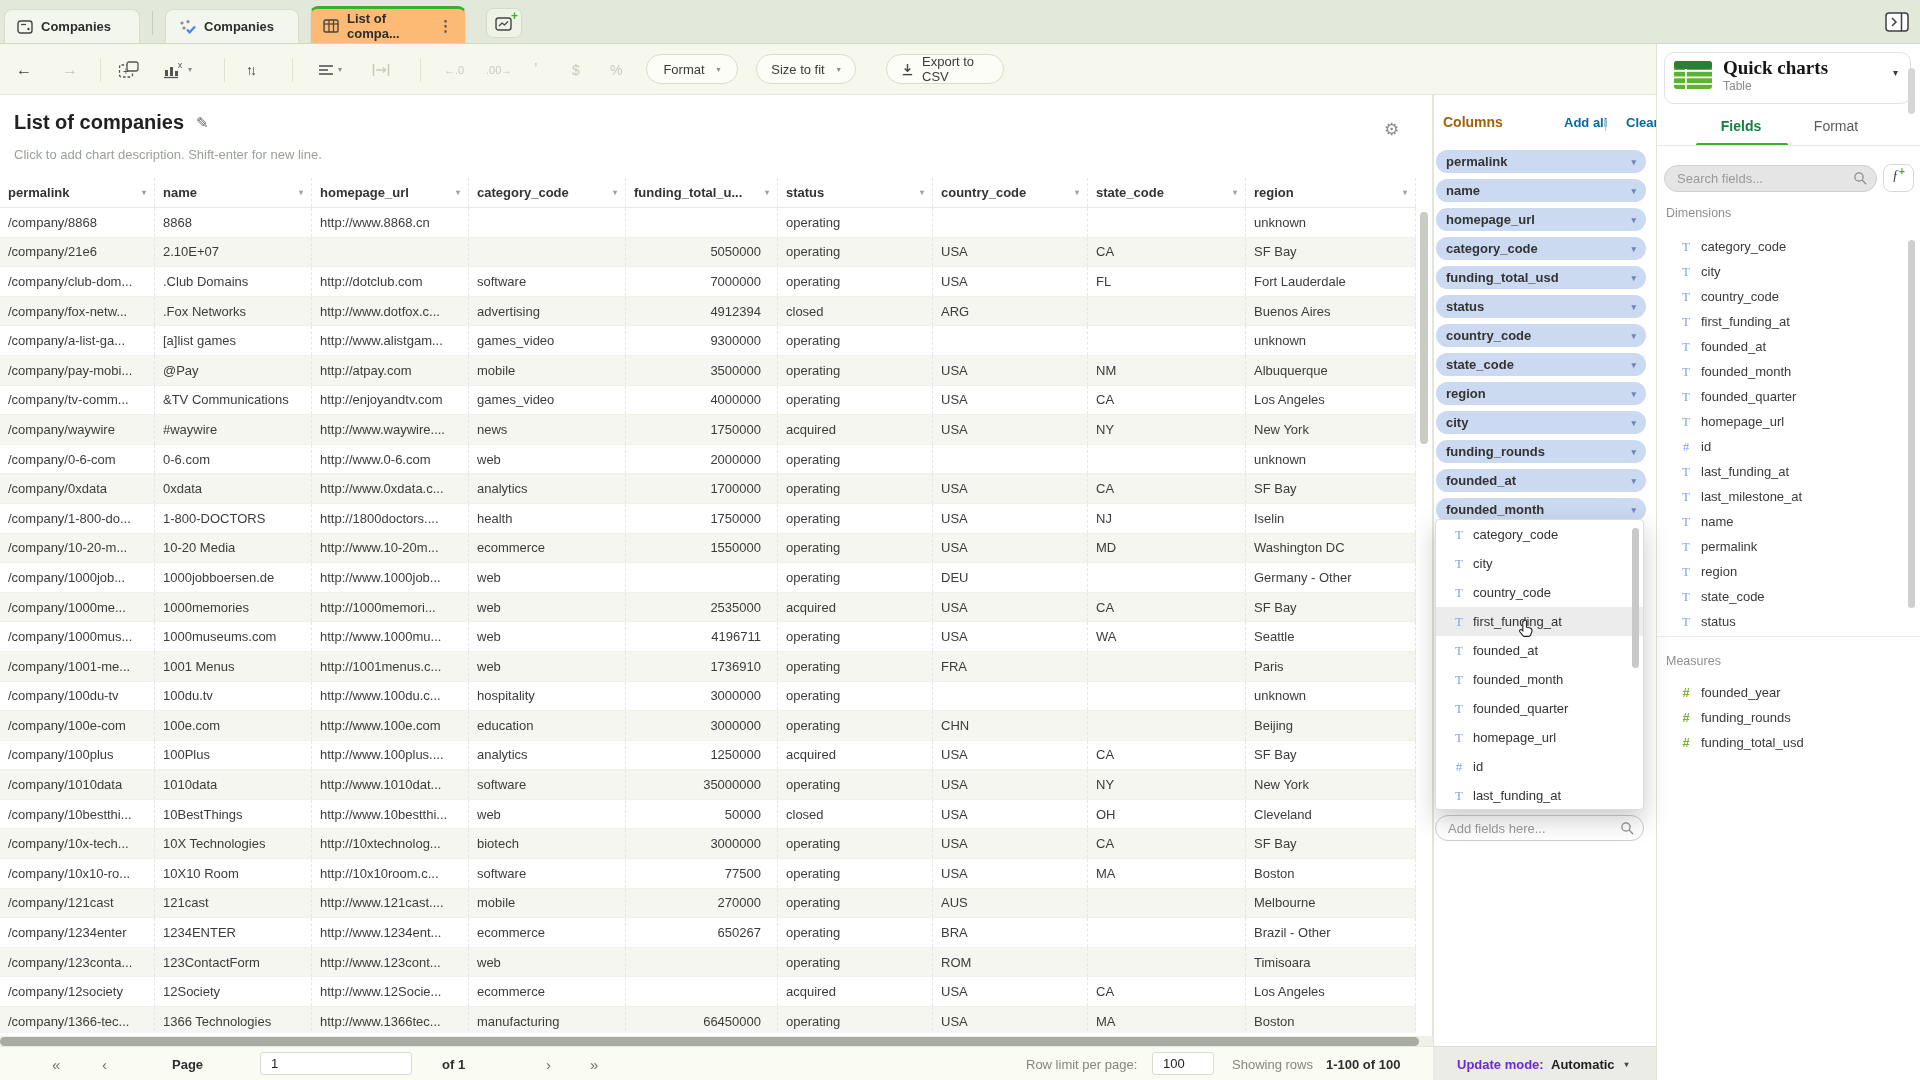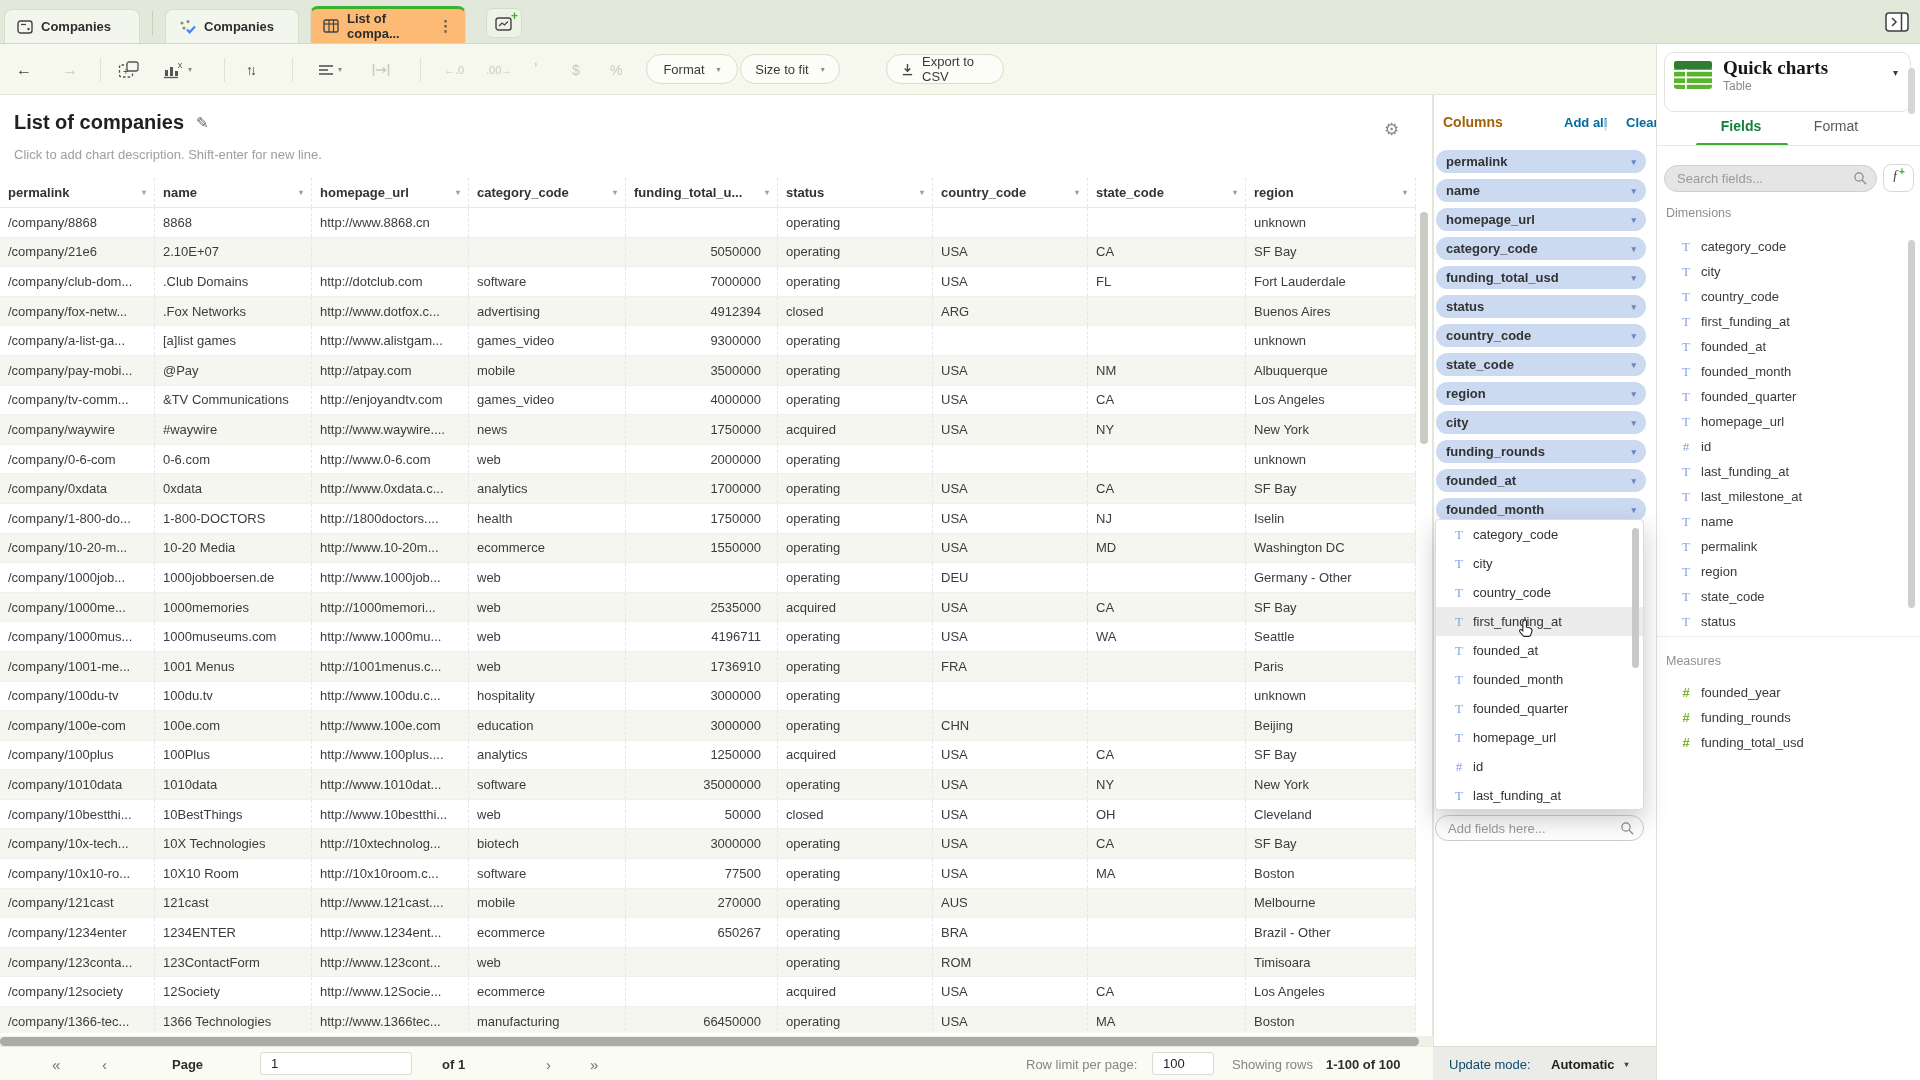--- a/index.html
+++ b/index.html
@@ -98,21 +98,21 @@
   .cursor-svg { position:absolute; left:79px; top:98px; z-index:12; }
   .addfields { position:absolute; left:1px; top:720px; width:209px; height:26px; }
   .addfields input { width:100%; height:100%; border:1px solid #cdcdcd; border-radius:14px;
     padding:0 28px 0 12px; font-size:13px; color:#555; font-family:"Liberation Sans", sans-serif;
     background:#fff; outline:none; }
   .addfields input::placeholder { color:#9a9a9a; }
   .mag { position:absolute; right:9px; top:6px; }
   
   .fieldspanel { position:absolute; left:1656px; top:44px; width:264px; height:1036px;
     background:#fff; border-left:1px solid #e0e3d6; }
-  .fp-card { position:absolute; left:7px; top:8px; width:247px; height:60px;
+  .fp-card { position:absolute; left:7px; top:8px; width:247px; height:52px;
     border:1px solid #e2e2e2; border-radius:10px; background:#fff; }
   .fp-card .qc-icon { position:absolute; left:9px; top:8px; }
   .fp-title { position:absolute; left:58px; top:4px; font-family:"Liberation Serif", serif;
     font-size:19px; font-weight:bold; color:#161616; }
   .fp-sub { position:absolute; left:58px; top:26px; font-size:12px; color:#8a8a8a; }
   .fp-chev { position:absolute; right:12px; top:14px; color:#3c3c3c; font-size:10px; }
   .fp-tab { position:absolute; top:74px; width:70px; text-align:center; font-size:14px; }
   .fp-tab.on { font-weight:bold; color:#15803d; }
   .fp-tab.off { color:#5a5a5a; }
   .fp-underline { position:absolute; left:39px; top:99px; width:92px; height:3px;
@@ -236,21 +236,21 @@
   <div class="tb-sep" style="left:420px;"></div>
   <span class="tbi dis small" style="left:444px;">←.0</span>
   <span class="tbi dis small" style="left:486px;">.00→</span>
   <span class="tbi dis" style="left:534px;">’</span>
   <span class="tbi dis" style="left:572px;font-size:14px;">$</span>
   <span class="tbi dis" style="left:610px;font-size:14px;">%</span>
   <div class="tb-btn" style="left:646px;width:92px;">
     <span>Format</span>
     <span class="tb-caret">▾</span>
   </div>
-  <div class="tb-btn" style="left:740px;width:100px;">
+  <div class="tb-btn" style="left:756px;width:100px;">
     <span>Size to fit</span>
     <span class="tb-caret">▾</span>
   </div>
   <div class="tb-btn" style="left:886px;width:118px;">
     <span>
       <svg width="13" height="13" viewBox="0 0 14 14">
           <path d="M7 1v8M4 6l3 3 3-3" stroke="#444" stroke-width="1.5" fill="none"></path>
           <path d="M2 12.5h10" stroke="#444" stroke-width="1.5"></path>
         </svg>
     </span>
@@ -626,21 +626,21 @@
   <input class="bb-input" style="left: 260px; width: 152px;" value="1">
   <span class="bb bb-strong" style="left:442px;">of 1</span>
   <span class="bb pg-ico" style="left:546px;">›</span>
   <span class="bb pg-ico" style="left:590px;">»</span>
   <span class="bb bb-dim" style="left:1026px;">Row limit per page:</span>
   <input class="bb-input" style="left: 1152px; width: 62px;" value="100">
   <span class="bb bb-dim" style="left:1232px;">Showing rows</span>
   <span class="bb bb-strong" style="left:1326px;">1-100 of 100</span>
 </div>
 <div class="update-strip">
-  <span class="bb bb-dim" style="left:16px;color:#0c4a6e;">Update mode:</span>
+  <span class="bb bb-dim" style="left:24px;color:#6d28d9;font-weight:bold;">Update mode:</span>
   <span class="bb" style="left:118px;gap:6px;font-weight:bold;color:#1f1f1f;">
     <span>Automatic</span>
     <span class="tb-caret" style="color:#444;">▾</span>
   </span>
 </div>
 
 <div class="colpanel">
   <span class="cp-title">Columns</span>
   <span class="cp-link" style="left:130px;">Add all</span>
   <span class="cp-bar">|</span>

